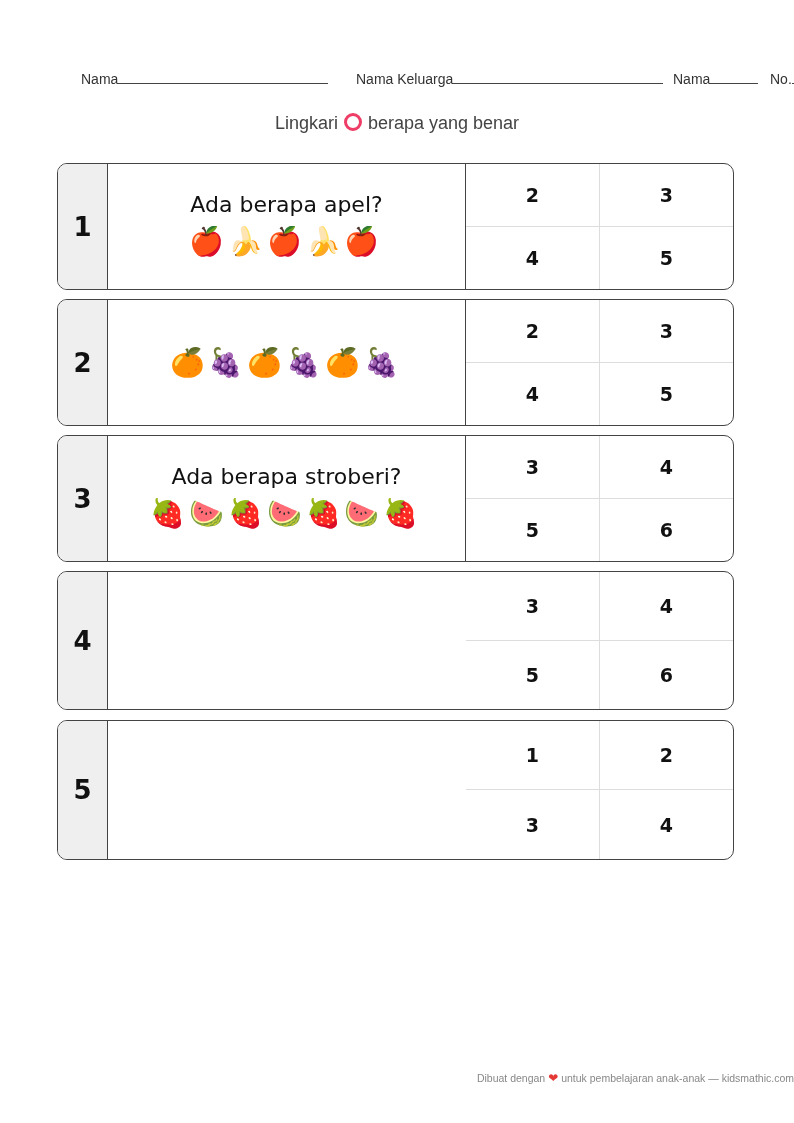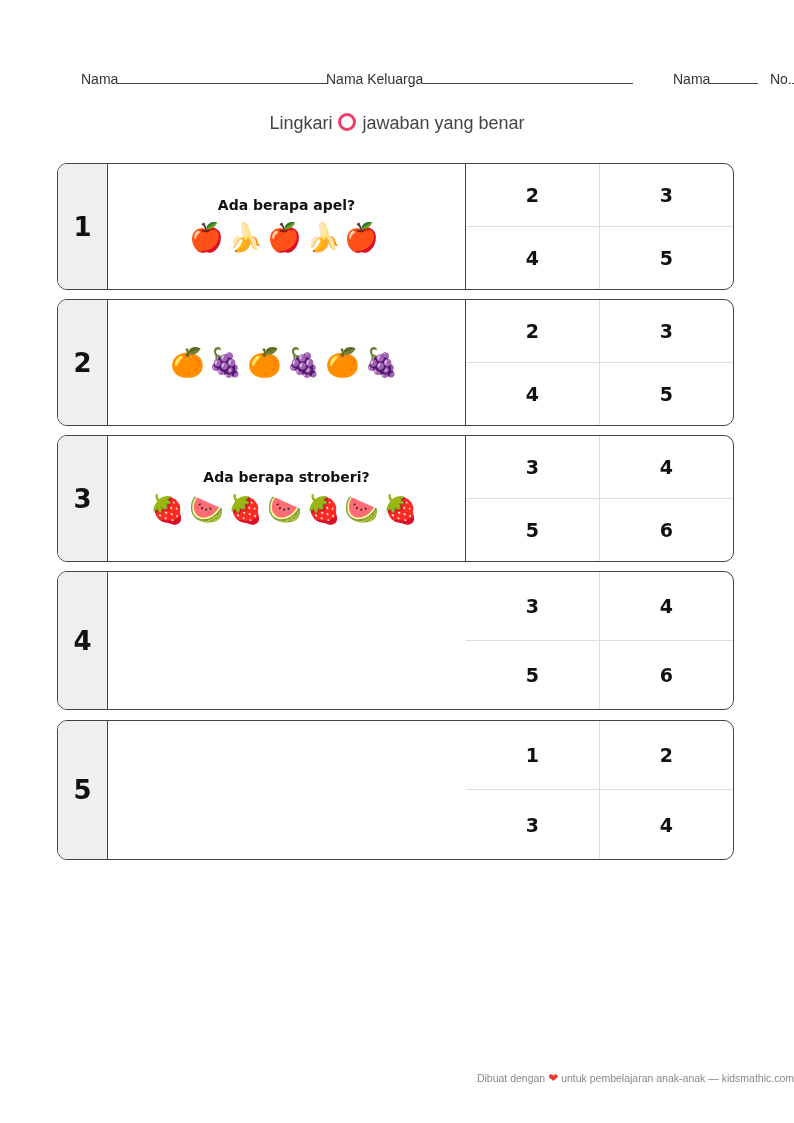--- a/index.html
+++ b/index.html
@@ -5,50 +5,50 @@
   html, body { margin: 0; padding: 0; background: #ffffff; }
   body { width: 794px; height: 1123px; position: relative; font-family: "DejaVu Sans", sans-serif; color: #111; overflow: hidden; }
   .header { position: absolute; top: 69px; left: 57px; width: 740px; height: 20px; font-size: 14px; color: #333; font-family: "Liberation Sans", sans-serif; }
   .header .fld { position: absolute; top: 0; white-space: nowrap; margin-left: 24px; }
   .header .line { display: inline-block; border-bottom: 1px solid #444; height: 14px; vertical-align: baseline; }
   .instr { position: absolute; top: 113px; left: 0; width: 794px; text-align: center; font-size: 18px; color: #444; font-family: "Liberation Sans", sans-serif; }
   .instr .circle { display: inline-block; width: 12px; height: 12px; border: 3.5px solid #ee3d66; border-radius: 50%; vertical-align: -2px; margin: 0 6px; }
   .box { position: absolute; left: 57px; width: 677px; border: 1.6px solid #444; border-radius: 10px; overflow: hidden; background: #fff; box-sizing: border-box; }
   .num { position: absolute; left: 0; top: 0; bottom: 0; width: 49px; background: #efefef; border-right: 1.6px solid #444; display: flex; align-items: center; justify-content: center; font-weight: bold; font-size: 26px; }
   .q { position: absolute; left: 50px; top: 0; bottom: 0; width: 357px; border-right: 1.6px solid #444; display: flex; flex-direction: column; align-items: center; justify-content: center; }
-  .q .title { font-weight: bold; font-size: 14px; margin-bottom: 6px; }
+  .q .title { font-weight: normal; font-size: 22px; margin-bottom: 6px; }
   .q .fruits { font-size: 28px; line-height: 38px; text-align: center; width: 320px; letter-spacing: 4px; }
   .ans { position: absolute; left: 408px; right: 0; top: 0; bottom: 0; display: grid; grid-template-columns: 1fr 1fr; grid-template-rows: 1fr 1fr; }
   .ans .cell { display: flex; align-items: center; justify-content: center; font-weight: bold; font-size: 19px; border-color: #ddd; border-style: solid; border-width: 0; }
   .ans .cell.c0 { border-right-width: 1.5px; border-bottom-width: 1.5px; }
   .ans .cell.c1 { border-bottom-width: 1.5px; }
   .ans .cell.c2 { border-right-width: 1.5px; }
   .footer { position: absolute; top: 1071px; left: 0; width: 794px; text-align: right; font-size: 10.5px; color: #888; font-family: "Liberation Sans", sans-serif; }
   .footer .heart { color: #e53935; font-size: 12px; }
 </style>
 </head>
 <body>
 
 <div class="header">
   <span class="fld" style="left:0">
     <span>Nama</span><span class="line" style="width:210px"></span>
   </span>
-  <span class="fld" style="left:245px">
+  <span class="fld" style="left:275px">
     <span>Nama Keluarga</span><span class="line" style="width:210px"></span>
   </span>
   <span class="fld" style="left:592px">
     <span>Nama</span><span class="line" style="width:48px"></span>
   </span>
   <span class="fld" style="left:689px">
     <span>No.</span><span class="line" style="width:22px"></span>
   </span>
 </div>
 
 <div class="instr">
-  <span>Lingkari</span><span class="circle"></span><span>jawaban yang benar</span>
+  <span>Lingkari</span><span class="circle"></span><span>berapa yang benar</span>
 </div>
 
 <div class="box" style="top:163px;height:127px">
   <div class="num">1</div>
   <div class="q">
     <div class="title">Ada berapa apel?</div>
     <div class="fruits">🍎🍌🍎🍌🍎</div>
   </div>
   <div class="ans">
     <div class="cell c0">2</div>

